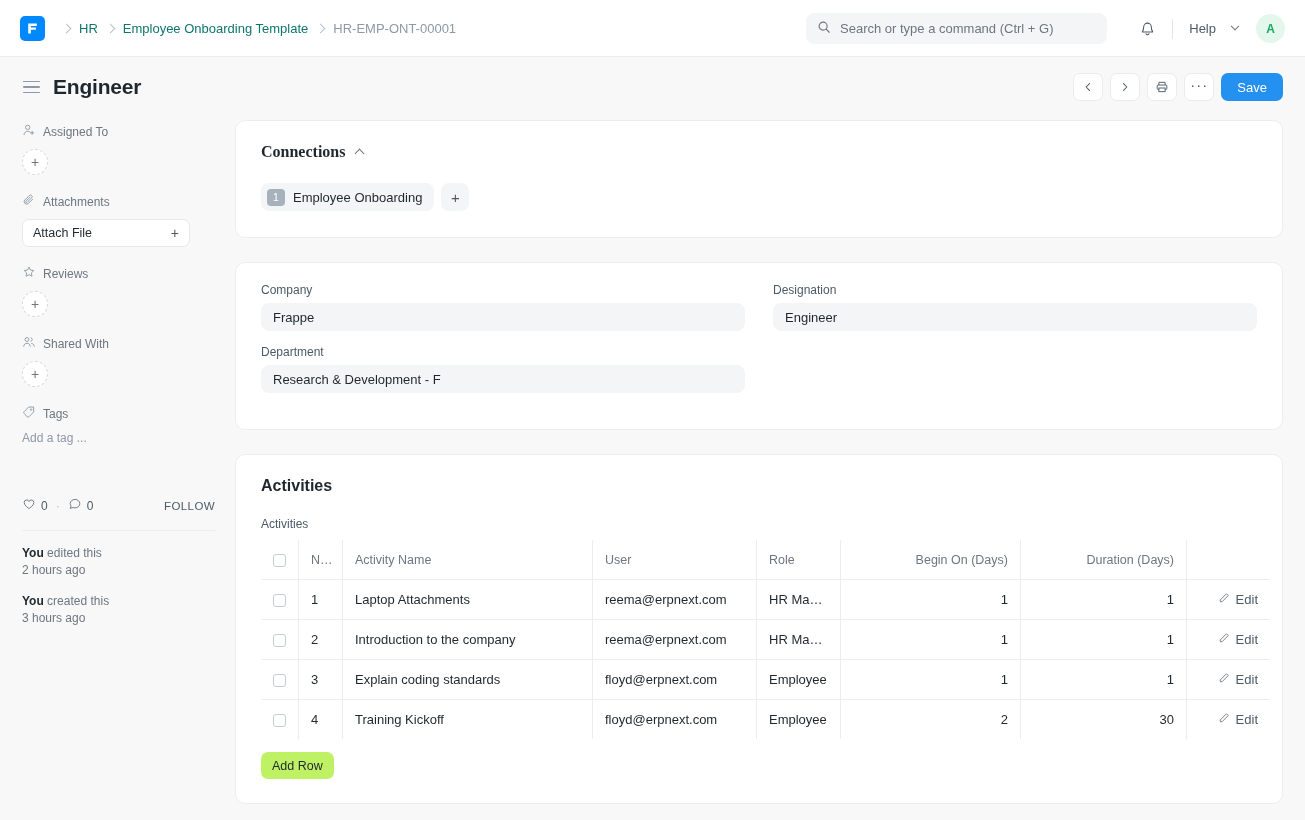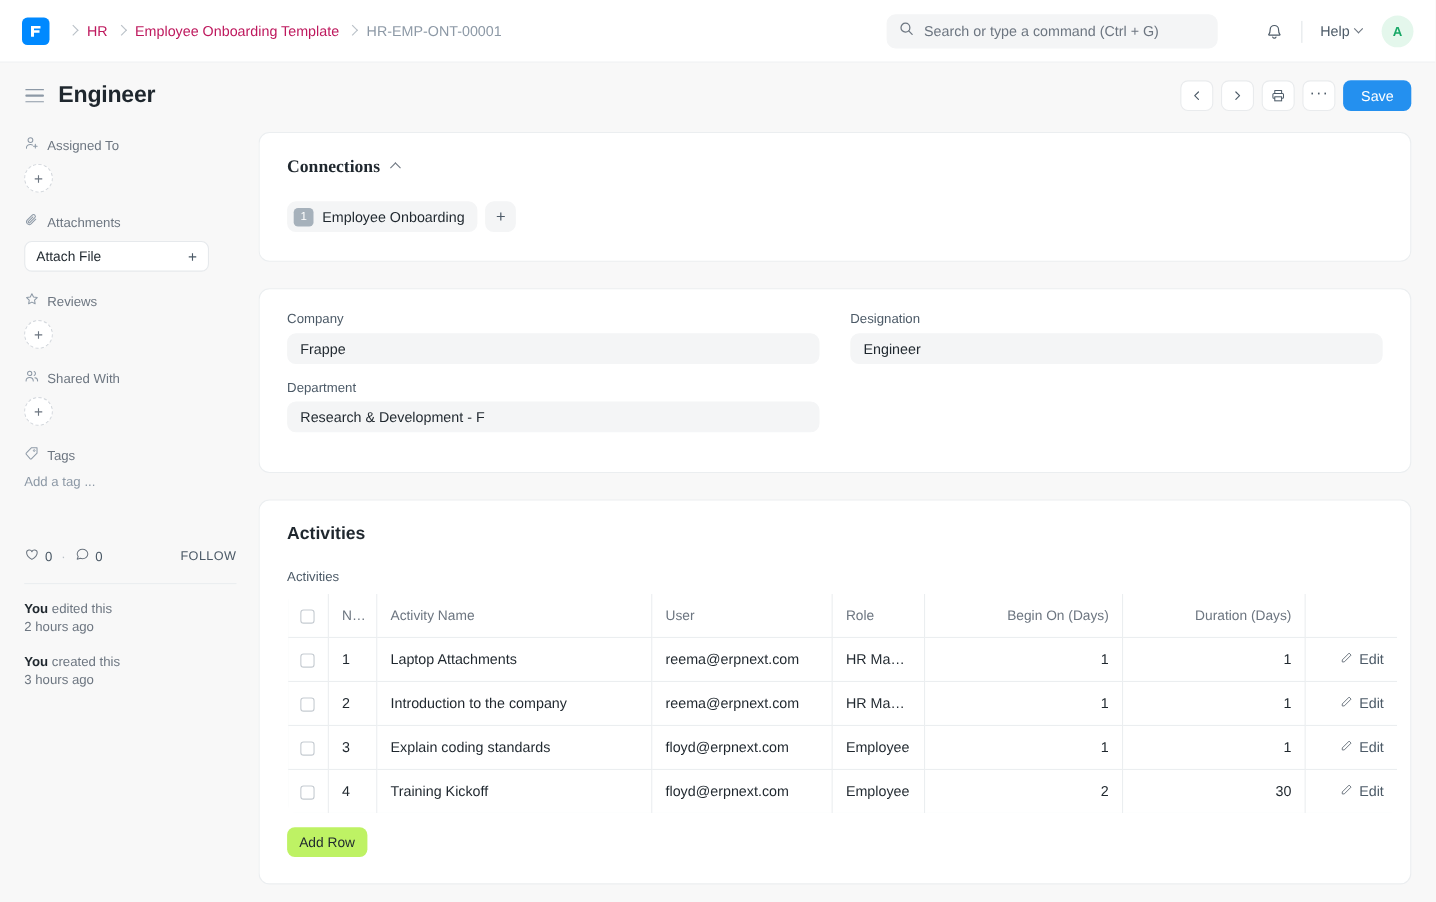--- a/index.html
+++ b/index.html
@@ -31,21 +31,21 @@
     flex: 0 0 auto;
   }
   .logo svg { display: block; }
   .breadcrumb {
     display: flex; align-items: center;
     margin-left: 16px;
     font-size: 13px;
     gap: 2px;
   }
   .crumb {
-    color: #be185d;
+    color: #0f766e;
     padding: 2px 5px;
     border-radius: 5px;
     white-space: nowrap;
   }
   .crumb.muted { color: #8d99a6; }
   .crumb-sep {
     color: #b9c0c7;
     font-size: 11px;
     display: inline-block;
     padding: 0 2px;
@@ -83,21 +83,21 @@
   }
   .bell-btn {
     width: 30px; height: 30px;
     display: flex; align-items: center; justify-content: center;
     border-radius: 6px; cursor: pointer;
   }
   .nav-divider {
     width: 1px; height: 20px; background: #e2e6e9; margin: 0 10px;
   }
   .help-btn {
-    display: flex; align-items: center; gap: 5px;
+    display: flex; align-items: center; gap: 16px;
     font-size: 13px; color: #4c5a67;
     padding: 4px 6px; border-radius: 6px; cursor: pointer;
   }
   .chev-down {
     width: 6px; height: 6px;
     border-right: 1.3px solid #6d7681; border-bottom: 1.3px solid #6d7681;
     transform: rotate(45deg) translate(-2px,-2px);
     display: inline-block;
   }
   .avatar {

